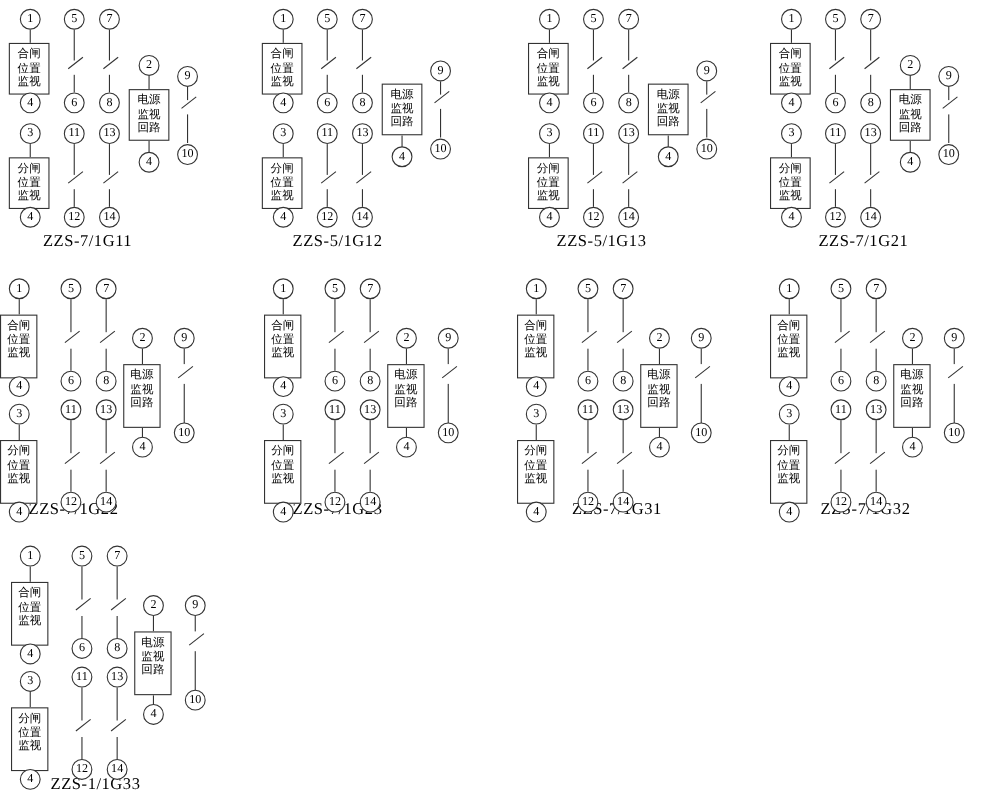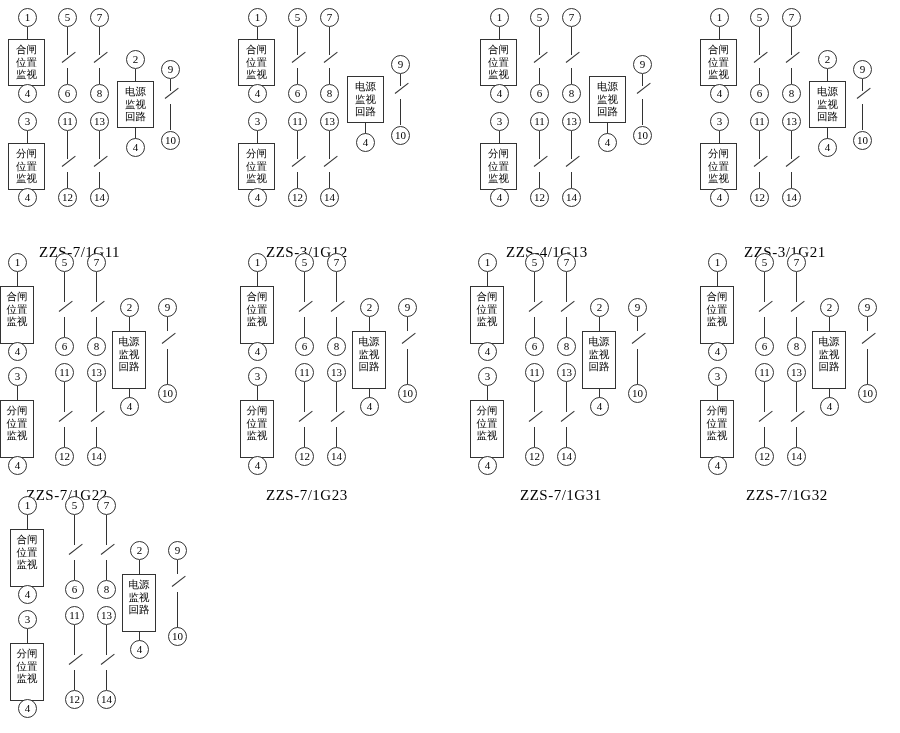--- a/index.html
+++ b/index.html
@@ -12,21 +12,20 @@
   }
   #sheet{position:relative;width:900px;height:733px;}
 
   .diagram{position:absolute;width:215px;height:205px;}
   .caption{
     position:absolute;
     font-family:"Liberation Serif", serif;
     font-size:15px;
     letter-spacing:0.5px;
     white-space:nowrap;
-    margin-top:32px;
   }
 
   
   .term{
     position:absolute;
     width:19px;height:19px;
     border:1px solid #333;
     border-radius:50%;
     box-sizing:border-box;
     background:#fff;
@@ -194,21 +193,21 @@
 
     <div class="slant" style="left:62px;top:166px;"></div>
     <div class="w wv" style="left:67px;top:172px;height:16px;"></div>
     <div class="slant" style="left:94px;top:166px;"></div>
     <div class="w wv" style="left:99px;top:172px;height:16px;"></div>
 
     <div class="term" style="left:18px;top:188px;">4</div>
     <div class="term" style="left:58px;top:188px;">12</div>
     <div class="term" style="left:90px;top:188px;">14</div>
   </div>
-  <div class="caption" style="left:266px;top:212px;">ZZS-3/1G12</div>
+  <div class="caption" style="left:266px;top:212px;">ZZS-5/1G12</div>
 
   <div class="diagram" style="left:460px;top:0px;">
     <div class="term" style="left:30px;top:8px;">1</div>
     <div class="term" style="left:70px;top:8px;">5</div>
     <div class="term" style="left:102px;top:8px;">7</div>
     <div class="term" style="left:173px;top:55px;">9</div>
 
     <div class="w wv" style="left:39px;top:27px;height:12px;"></div>
     <div class="w wv" style="left:79px;top:27px;height:28px;"></div>
     <div class="w wv" style="left:111px;top:27px;height:28px;"></div>
@@ -257,21 +256,21 @@
 
     <div class="slant" style="left:74px;top:166px;"></div>
     <div class="w wv" style="left:79px;top:172px;height:16px;"></div>
     <div class="slant" style="left:106px;top:166px;"></div>
     <div class="w wv" style="left:111px;top:172px;height:16px;"></div>
 
     <div class="term" style="left:30px;top:188px;">4</div>
     <div class="term" style="left:70px;top:188px;">12</div>
     <div class="term" style="left:102px;top:188px;">14</div>
   </div>
-  <div class="caption" style="left:506px;top:212px;">ZZS-4/1G13</div>
+  <div class="caption" style="left:506px;top:212px;">ZZS-5/1G13</div>
 
   <div class="diagram" style="left:680px;top:0px;">
     <div class="term" style="left:30px;top:8px;">1</div>
     <div class="term" style="left:70px;top:8px;">5</div>
     <div class="term" style="left:102px;top:8px;">7</div>
     <div class="term" style="left:138px;top:50px;">2</div>
     <div class="term" style="left:173px;top:60px;">9</div>
 
     <div class="w wv" style="left:39px;top:27px;height:12px;"></div>
     <div class="w wv" style="left:79px;top:27px;height:28px;"></div>
@@ -322,21 +321,21 @@
 
     <div class="slant" style="left:74px;top:166px;"></div>
     <div class="w wv" style="left:79px;top:172px;height:16px;"></div>
     <div class="slant" style="left:106px;top:166px;"></div>
     <div class="w wv" style="left:111px;top:172px;height:16px;"></div>
 
     <div class="term" style="left:30px;top:188px;">4</div>
     <div class="term" style="left:70px;top:188px;">12</div>
     <div class="term" style="left:102px;top:188px;">14</div>
   </div>
-  <div class="caption" style="left:744px;top:212px;">ZZS-3/1G21</div>
+  <div class="caption" style="left:744px;top:212px;">ZZS-7/1G21</div>
 
   <div class="diagram" style="left:0px;top:245px;">
     <div class="term" style="left:8px;top:8px;">1</div>
     <div class="term" style="left:55px;top:8px;">5</div>
     <div class="term" style="left:87px;top:8px;">7</div>
     <div class="term" style="left:120px;top:53px;">2</div>
     <div class="term" style="left:158px;top:53px;">9</div>
 
     <div class="w wv" style="left:17px;top:27px;height:14px;"></div>
     <div class="w wv" style="left:64px;top:27px;height:30px;"></div>

